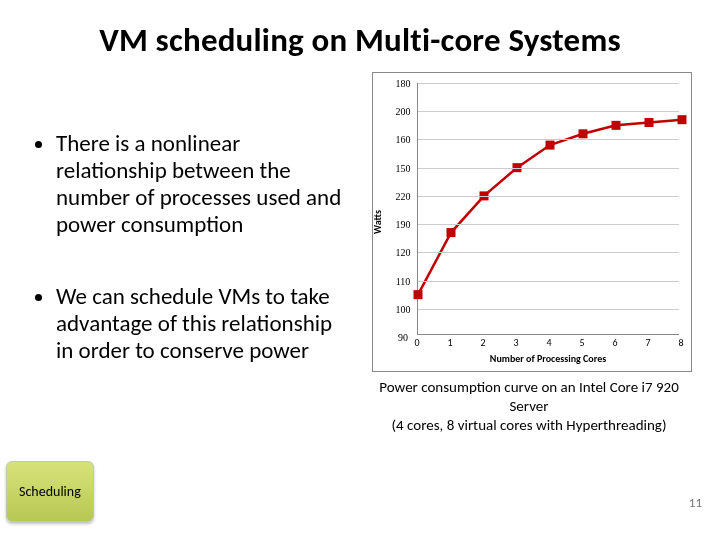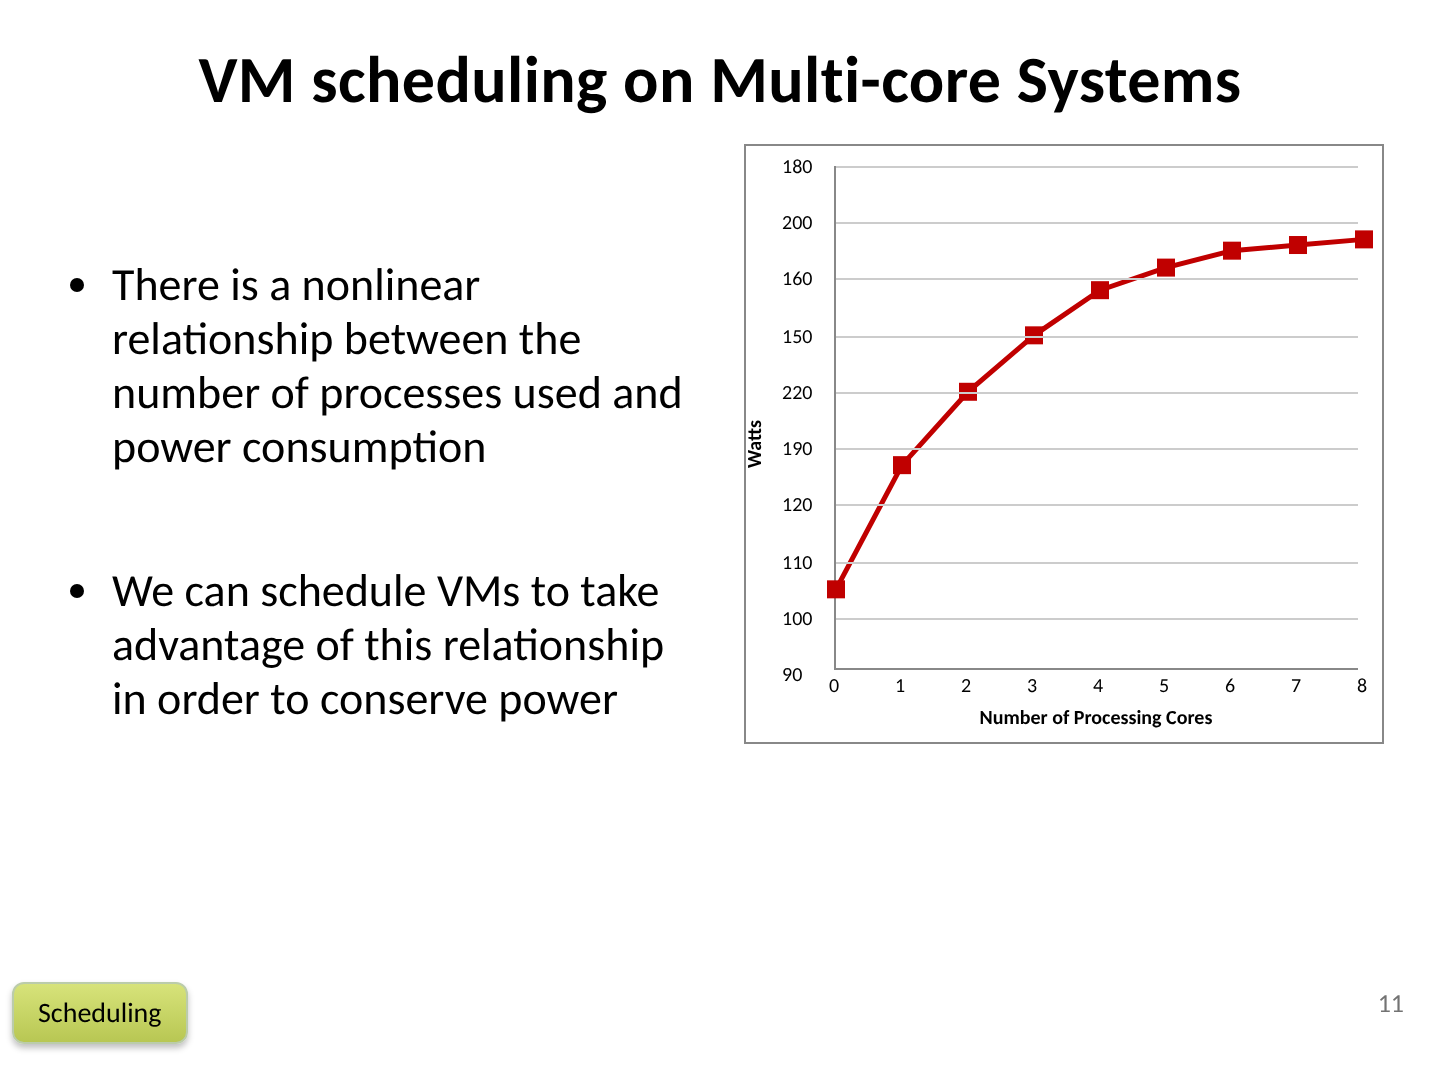--- a/index.html
+++ b/index.html
@@ -60,23 +60,24 @@
   .grid-line {
     position: absolute;
     left: 0;
     right: 0;
     border-top: 1px solid #ccc;
   }
   .y-tick {
     position: absolute;
     left: 18px;
     width: 24px;
-    text-align: left;
+    text-align: center;
     font-size: 10px;
     transform: translateY(-50%);
+    font-family: Liberation Serif, serif;
   }
   .x-tick {
     position: absolute;
     bottom: 22px;
     font-size: 10px;
     transform: translateX(-50%);
   }
   .x-label {
     position: absolute;
     bottom: 6px;
@@ -114,21 +115,21 @@
     padding: 0 6px;
     line-height: 1.25;
   }
   .badge {
     position: absolute;
     left: 6px;
     bottom: 18px;
     background: linear-gradient(#d7e37a, #b8c753);
     border: 1px solid #bca;
     border-radius: 6px;
-    padding: 6px 12px;
+    padding: 21px 12px;
     font-size: 14px;
     box-shadow: 0 2px 3px rgba(0,0,0,0.25);
   }
   .page-num {
     position: absolute;
     right: 18px;
     bottom: 30px;
     font-size: 13px;
     color: #737373;
   }
@@ -186,17 +187,18 @@
         <div class="x-tick" style="left: 44px;">0</div>
         <div class="x-tick" style="left: 77px;">1</div>
         <div class="x-tick" style="left: 110px;">2</div>
         <div class="x-tick" style="left: 143px;">3</div>
         <div class="x-tick" style="left: 176px;">4</div>
         <div class="x-tick" style="left: 209px;">5</div>
         <div class="x-tick" style="left: 242px;">6</div>
         <div class="x-tick" style="left: 275px;">7</div>
         <div class="x-tick" style="left: 308px;">8</div>
       </div>
+    <div class="caption" id="caption">Power consumption curve on an Intel Core i7 920 Server<br>(4 cores, 8 virtual cores with Hyperthreading)</div>
   </div>
 </div>
 
 <div class="badge">Scheduling</div>
 <div class="page-num">11</div>
 
 </body></html>

